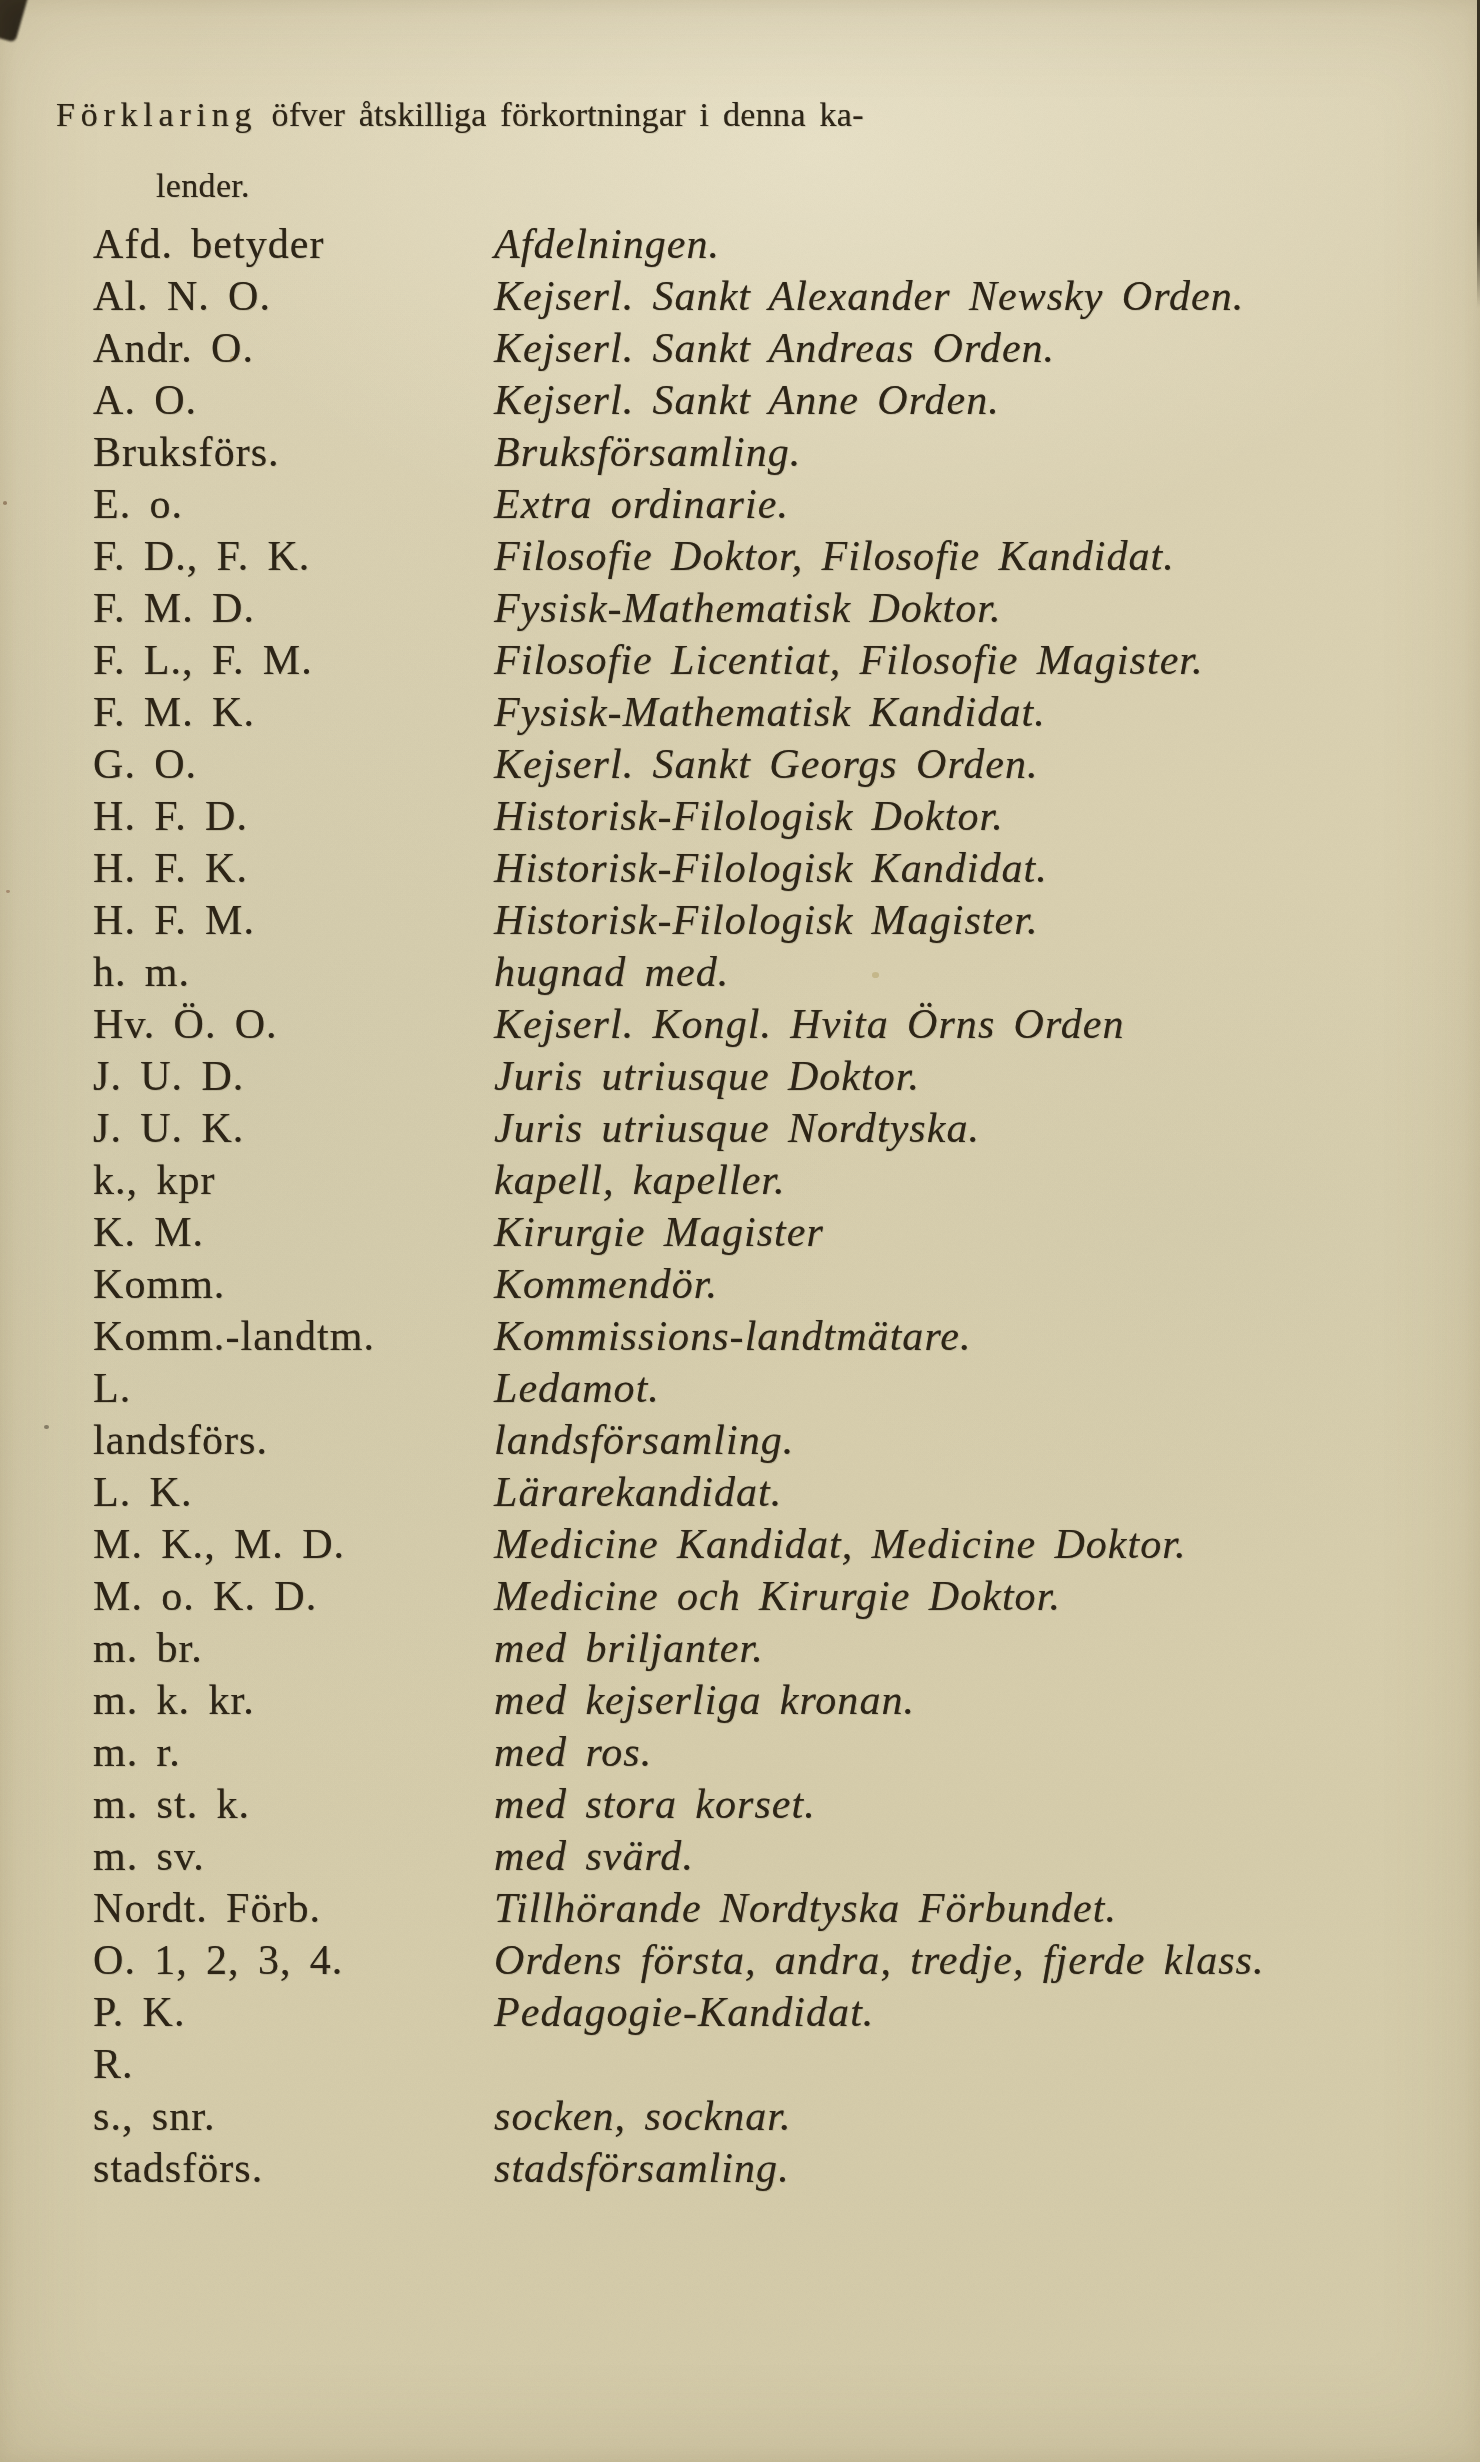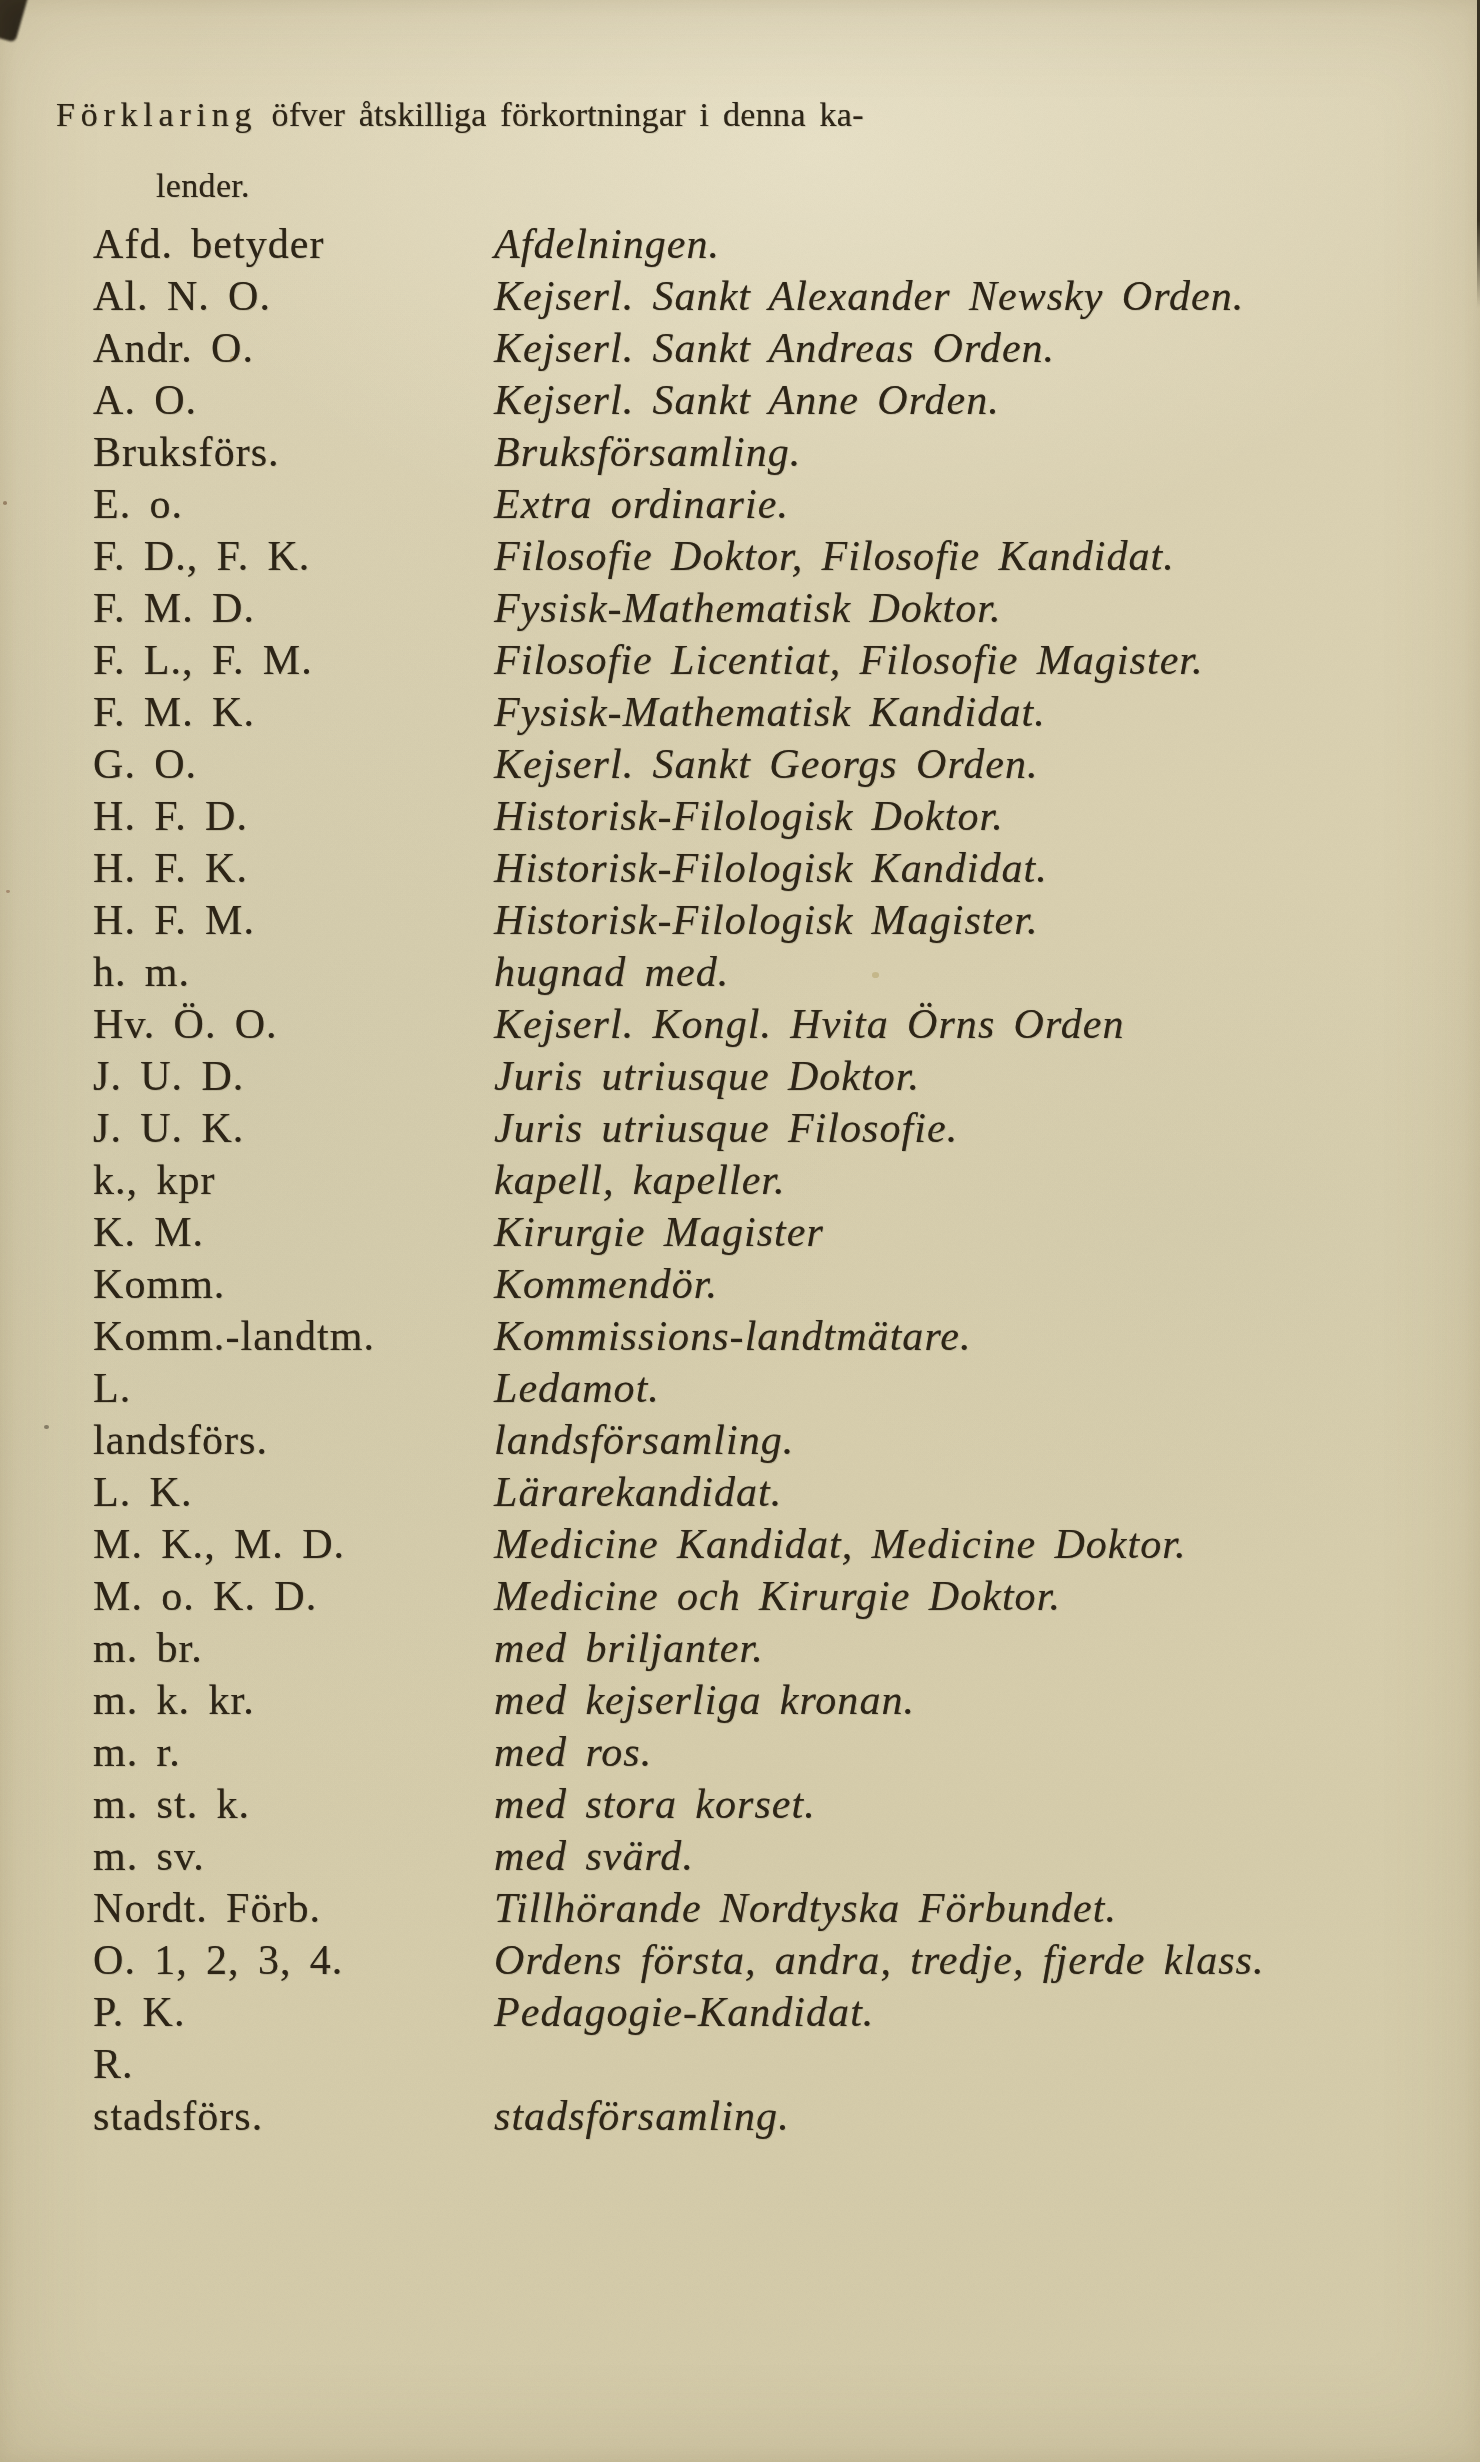--- a/index.html
+++ b/index.html
@@ -172,21 +172,21 @@
         <span class="meaning">Kejserl. Kongl. Hvita Örns Orden</span>
       </div>
 
       <div class="row">
         <span class="abbr">J. U. D.</span>
         <span class="meaning">Juris utriusque Doktor.</span>
       </div>
 
       <div class="row">
         <span class="abbr">J. U. K.</span>
-        <span class="meaning">Juris utriusque Filosofie.</span>
+        <span class="meaning">Juris utriusque Nordtyska.</span>
       </div>
 
       <div class="row">
         <span class="abbr">k., kpr</span>
         <span class="meaning">kapell, kapeller.</span>
       </div>
 
       <div class="row">
         <span class="abbr">K. M.</span>
         <span class="meaning">Kirurgie Magister</span>
@@ -266,20 +266,24 @@
 
       <div class="row">
         <span class="abbr">P. K.</span>
         <span class="meaning">Pedagogie-Kandidat.</span>
       </div>
 
       <div class="row">
         <span class="abbr">R.</span>
       </div>
 
+      <div class="row">
+        <span class="abbr">s., snr.</span>
+        <span class="meaning">socken, socknar.</span>
+      </div>
 
       <div class="row">
         <span class="abbr">stadsförs.</span>
         <span class="meaning">stadsförsamling.</span>
       </div>
     </main>
 
 </div>
 
 

